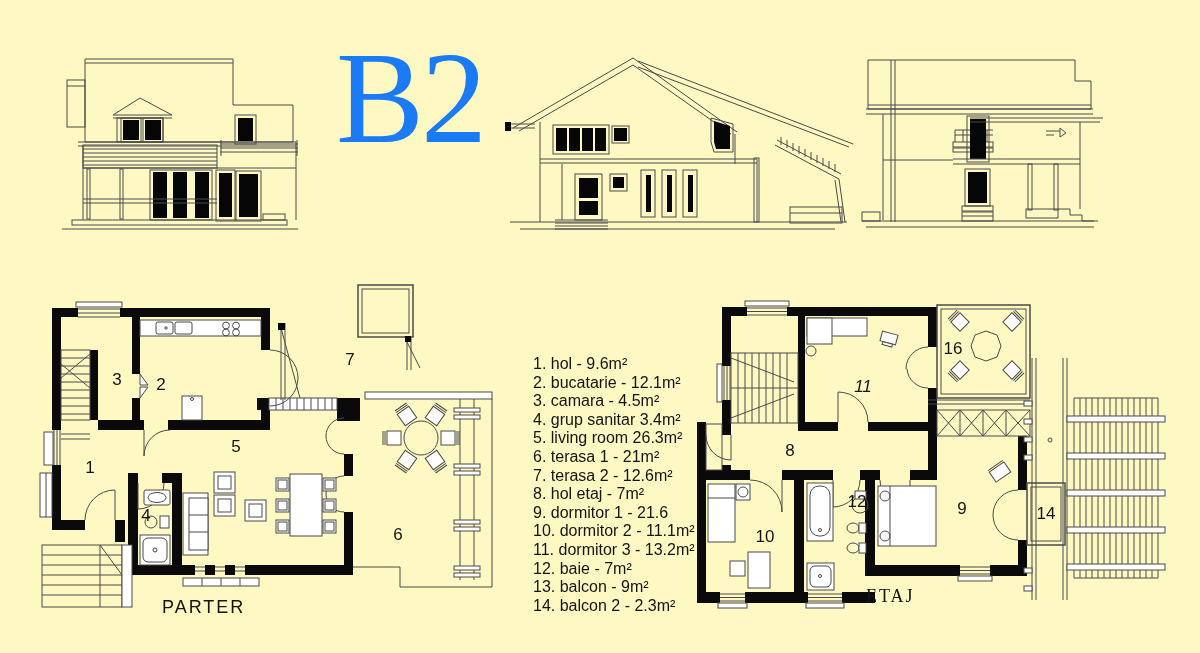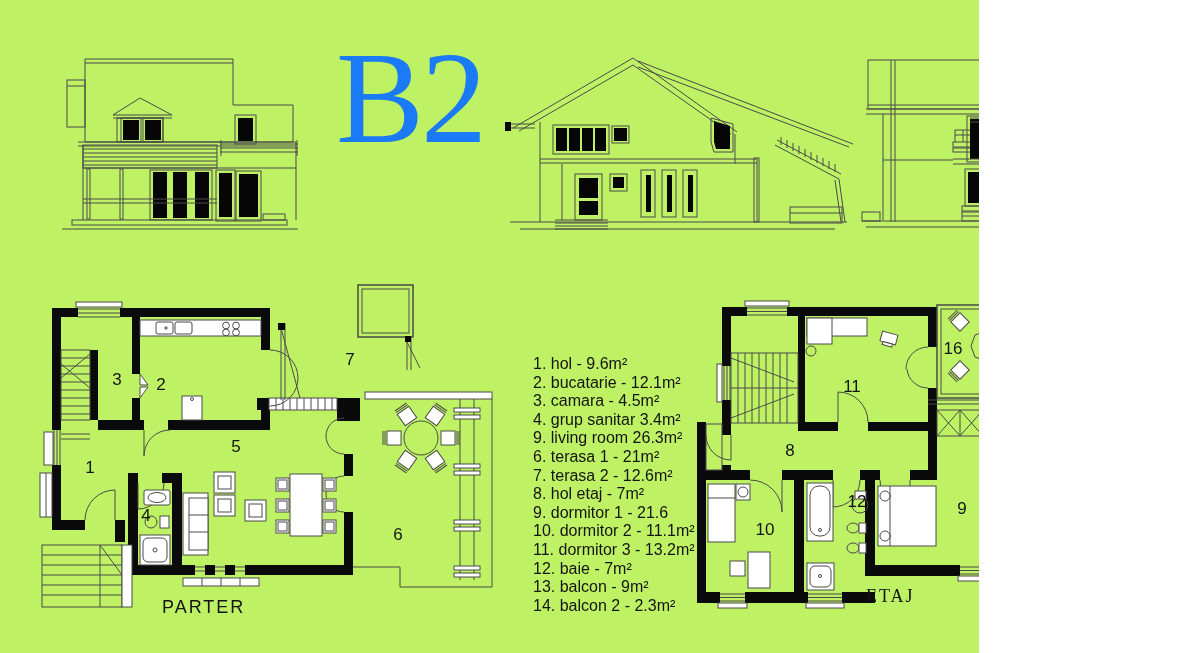--- a/index.html
+++ b/index.html
@@ -1,16 +1,16 @@
 <!DOCTYPE html>
 <html><head>
 <meta charset="utf-8">
 <style>
   html,body{margin:0;padding:0;background:#fff;}
-  #sheet{position:relative;width:979px;height:653px;background:#bef264;overflow:hidden;
+  #sheet{position:relative;width:1200px;height:653px;background:#fef9c3;overflow:hidden;
          font-family:"Liberation Sans",sans-serif;color:#1a1a1a;}
   .abs{position:absolute;}
   #plan-title{font-family:"Liberation Serif",serif;font-size:132px;line-height:1;
               letter-spacing:-3px;font-weight:400;}
   .legend-item{font-size:16px;line-height:18.6px;white-space:nowrap;color:#141414;}
   .room-num{position:absolute;font-size:17px;color:#141414;transform:translate(-50%,-50%);}
   .floor-label{position:absolute;font-size:18px;letter-spacing:2px;color:#141414;}
   svg{position:absolute;overflow:visible;}
   .w{fill:#0a0a0a;stroke:none;}
   .dk{fill:#060606;stroke:none;}
@@ -205,21 +205,21 @@
       <line class="ln" x1="8" y1="175" x2="236" y2="175"></line>
       <rect class="ln" x="4" y="160" width="18" height="9"></rect>
     </g>
   </svg>
 
   <div class="abs" style="left:533px;top:355px;">
     <div class="legend-item">1. hol - 9.6m²</div>
     <div class="legend-item">2. bucatarie - 12.1m²</div>
     <div class="legend-item">3. camara - 4.5m²</div>
     <div class="legend-item">4. grup sanitar 3.4m²</div>
-    <div class="legend-item">9. living room 26.3m²</div>
+    <div class="legend-item">5. living room 26.3m²</div>
     <div class="legend-item">6. terasa 1 - 21m²</div>
     <div class="legend-item">7. terasa 2 - 12.6m²</div>
     <div class="legend-item">8. hol etaj - 7m²</div>
     <div class="legend-item">9. dormitor 1 - 21.6</div>
     <div class="legend-item">10. dormitor 2 - 11.1m²</div>
     <div class="legend-item">11. dormitor 3 - 13.2m²</div>
     <div class="legend-item">12. baie - 7m²</div>
     <div class="legend-item">13. balcon - 9m²</div>
     <div class="legend-item">14. balcon 2 - 2.3m²</div>
   </div>
@@ -660,21 +660,21 @@
         <line class="ln" x1="468" y1="100" x2="468" y2="280"></line>
         <rect class="fu" x="377" y="118" width="98" height="6"></rect>
         <rect class="fu" x="377" y="155" width="98" height="6"></rect>
         <rect class="fu" x="377" y="192" width="98" height="6"></rect>
         <rect class="fu" x="377" y="229" width="98" height="6"></rect>
         <rect class="fu" x="377" y="266" width="98" height="6"></rect>
       </g>
     </svg>
     <div class="room-num" style="left:100px;top:153px;">8</div>
     <div class="room-num" style="left:272px;top:211px;">9</div>
-    <div class="room-num" style="left:75px;top:232px;">10</div>
-    <div class="room-num" style="left:162px;top:89px;">11</div>
+    <div class="room-num" style="left:75px;top:239px;">10</div>
+    <div class="room-num" style="left:173px;top:89px;font-style:italic;">11</div>
     <div class="room-num" style="left:155px;top:204px;margin-left:12px;">12</div>
     <div class="room-num" style="left:263px;top:51px;">16</div>
     <div class="room-num" style="left:356px;top:216px;text-align:right;">14</div>
     <div class="floor-label" style="left:176px;top:288px;font-family:Liberation Serif, serif;">ETAJ</div>
   </div>
 
 </div>
 
 </body></html>

